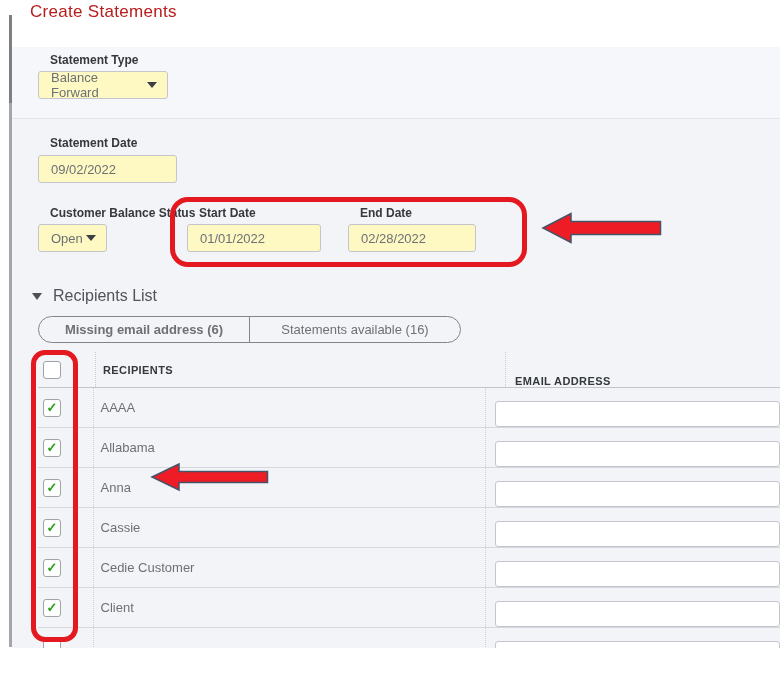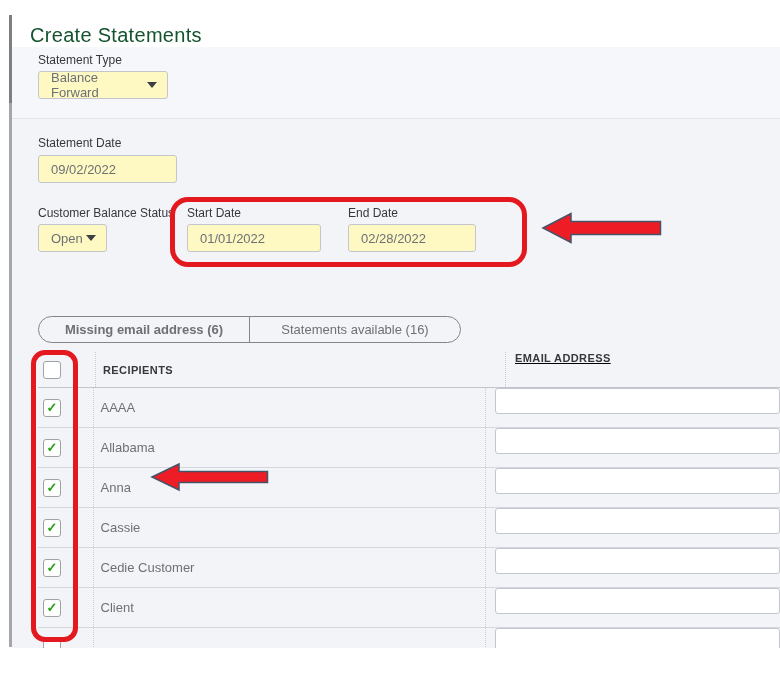--- a/index.html
+++ b/index.html
@@ -8,23 +8,23 @@
     overflow:hidden;font-family:"Liberation Sans",sans-serif;
     -webkit-font-smoothing:antialiased;
   }
   .abs{position:absolute;}
   
   .section-1{left:12px;top:47px;width:768px;height:71px;background:#f6f7fa;border-bottom:1px solid #e2e4e8;}
   .section-2{left:12px;top:119px;width:768px;height:529px;background:#f2f4f7;}
   .left-scrollbar{left:9px;top:15px;width:3px;height:632px;
     background:linear-gradient(to bottom,#7d7f83 0,#7d7f83 14%,#a4a6aa 14%,#a4a6aa 100%);}
   
-  .page-title{left:30px;top:24px;font-size:20px;color:#14532d;letter-spacing:.3px;}
-  
-  .fld-label{font-size:12px;font-weight:400;color:#35383d;}
+  .page-title{left:30px;top:2px;font-size:17px;color:#b91c1c;letter-spacing:.3px;}
+  
+  .fld-label{font-size:12px;font-weight:700;color:#35383d;margin-left:12px;}
   .box{
     background:#fef9c3;border:1px solid #c3c6cc;border-radius:3px;box-sizing:border-box;
     font-size:13px;color:#6d7075;display:flex;align-items:center;padding:0 10px 0 12px;
   }
   .box input{border:none;outline:none;width:100%;font-size:13px;color:#6d7075;
     font-family:"Liberation Sans",sans-serif;background:transparent;padding:0;}
   .dropdown{justify-content:space-between;cursor:default;}
   .caret{width:0;height:0;border-left:5px solid transparent;border-right:5px solid transparent;
     border-top:6px solid #3c3f44;}
   
@@ -40,21 +40,21 @@
   .pill-seg:first-child{border-right:1.5px solid #83858a;font-weight:bold;}
   
   .table{left:38px;top:352px;width:742px;height:296px;overflow:hidden;}
   .t-row{display:flex;box-sizing:border-box;}
   .t-head{height:36px;border-bottom:1px solid #c2c5ca;}
   .t-body-row{height:40px;border-bottom:1px solid #d4d7db;}
   .cell-check{width:58px;display:flex;align-items:center;box-sizing:border-box;
     border-right:1px dotted #c9ccd1;}
   .cell-name{width:410px;display:flex;align-items:center;box-sizing:border-box;
     padding-left:7px;border-right:1px dotted #c9ccd1;}
-  .cell-email{flex:1;display:flex;align-items:flex-start;box-sizing:border-box;padding-left:9px;overflow:visible;text-decoration:underline;}
+  .cell-email{flex:1;display:flex;align-items:flex-end;box-sizing:border-box;padding-left:9px;overflow:visible;}
   .th-text{font-size:11px;font-weight:700;color:#35383d;letter-spacing:.4px;}
   .row-name{font-size:13px;color:#6d7075;}
   .checkbox{width:18px;height:18px;margin-left:5px;background:#ffffff;border:1px solid #9fa2a7;
     border-radius:3px;box-sizing:border-box;display:flex;align-items:center;justify-content:center;
     font-size:13px;font-weight:700;color:transparent;line-height:1;cursor:default;}
   .checkbox.checked{color:#2ca01c;}
   .email-input{width:285px;height:26px;background:#ffffff;border:1px solid #c3c6cc;border-radius:3px;
     box-sizing:border-box;font-size:13px;color:#6d7075;outline:none;
     font-family:"Liberation Sans",sans-serif;padding:0 8px;}
   
@@ -94,20 +94,24 @@
   <div class="abs fld-label" style="left:187px;top:206px;">Start Date</div>
   <div class="abs box" style="left:187px;top:224px;width:134px;height:28px;">
     <input type="text" readonly="" value="01/01/2022" style="">
   </div>
 
   <div class="abs fld-label" style="left:348px;top:206px;">End Date</div>
   <div class="abs box" style="left:348px;top:224px;width:128px;height:28px;">
     <input type="text" readonly="" value="02/28/2022" style="">
   </div>
 
+  <div class="abs rec-heading">
+    <span class="tri-down"></span>
+    <span>Recipients List</span>
+  </div>
 
   <div class="abs pill">
     <div class="pill-seg">
       <span>Missing email address (6)</span>
     </div>
     <div class="pill-seg">
       <span>Statements available (16)</span>
     </div>
   </div>
 

